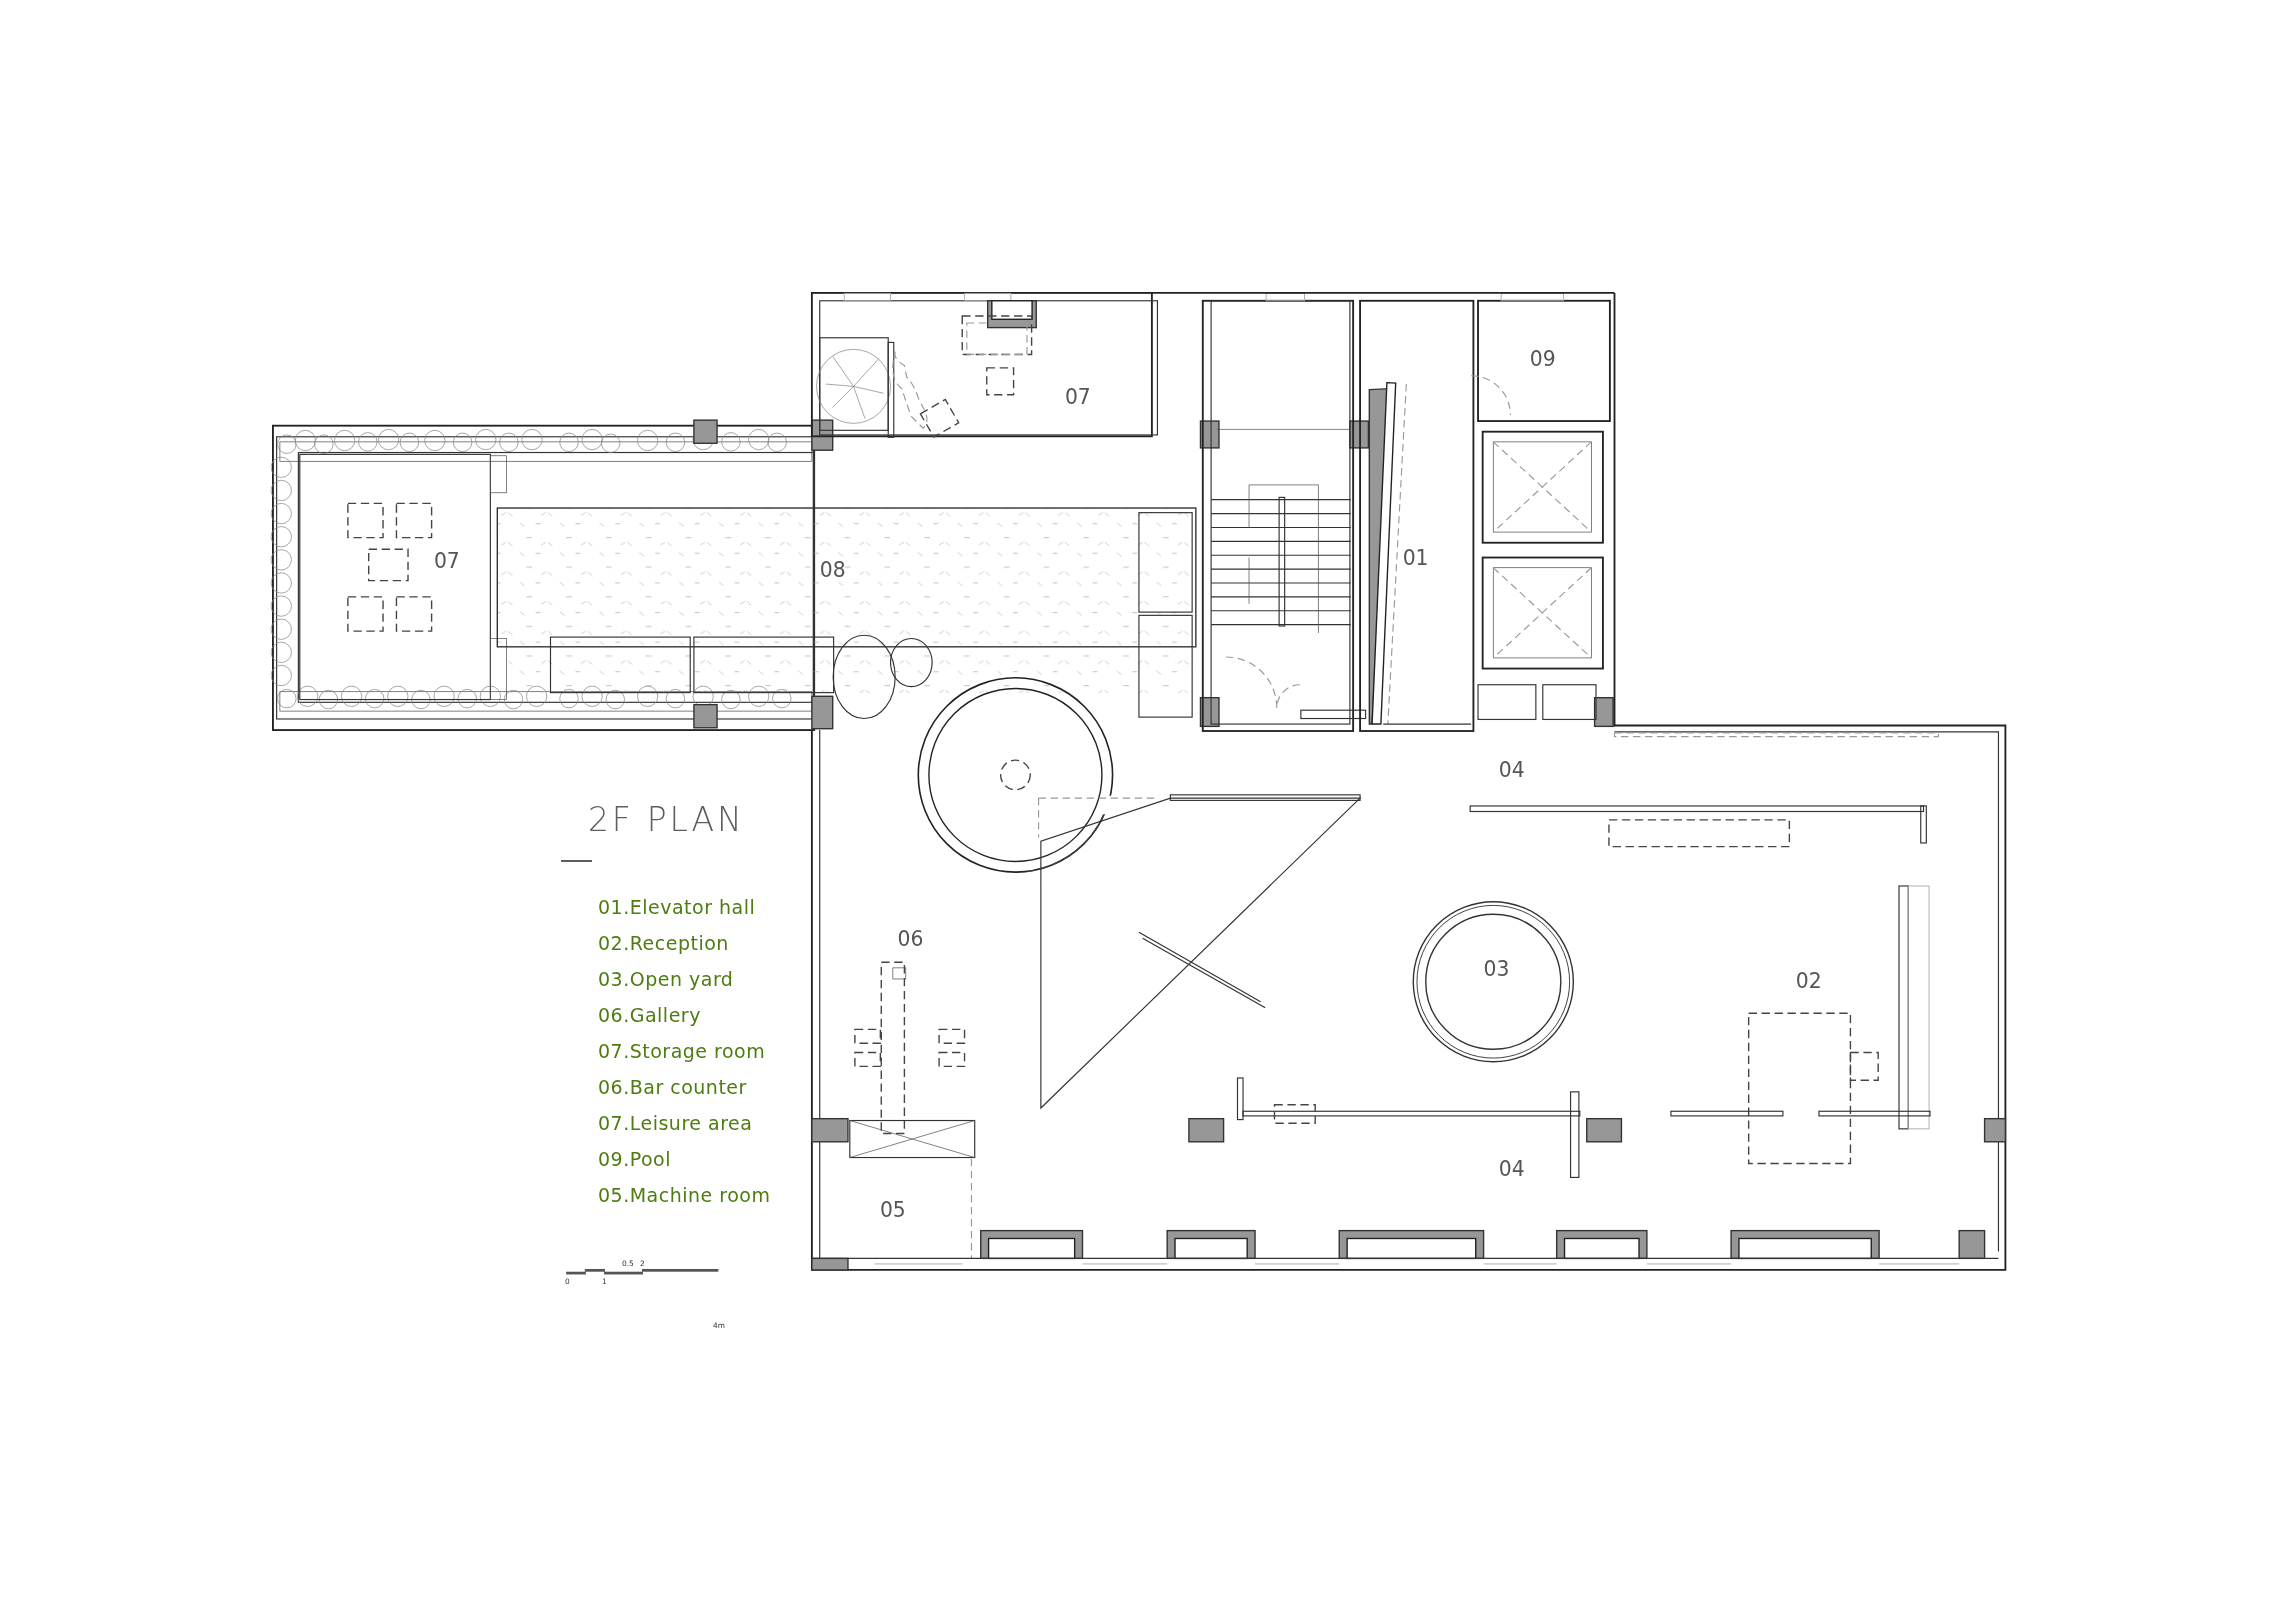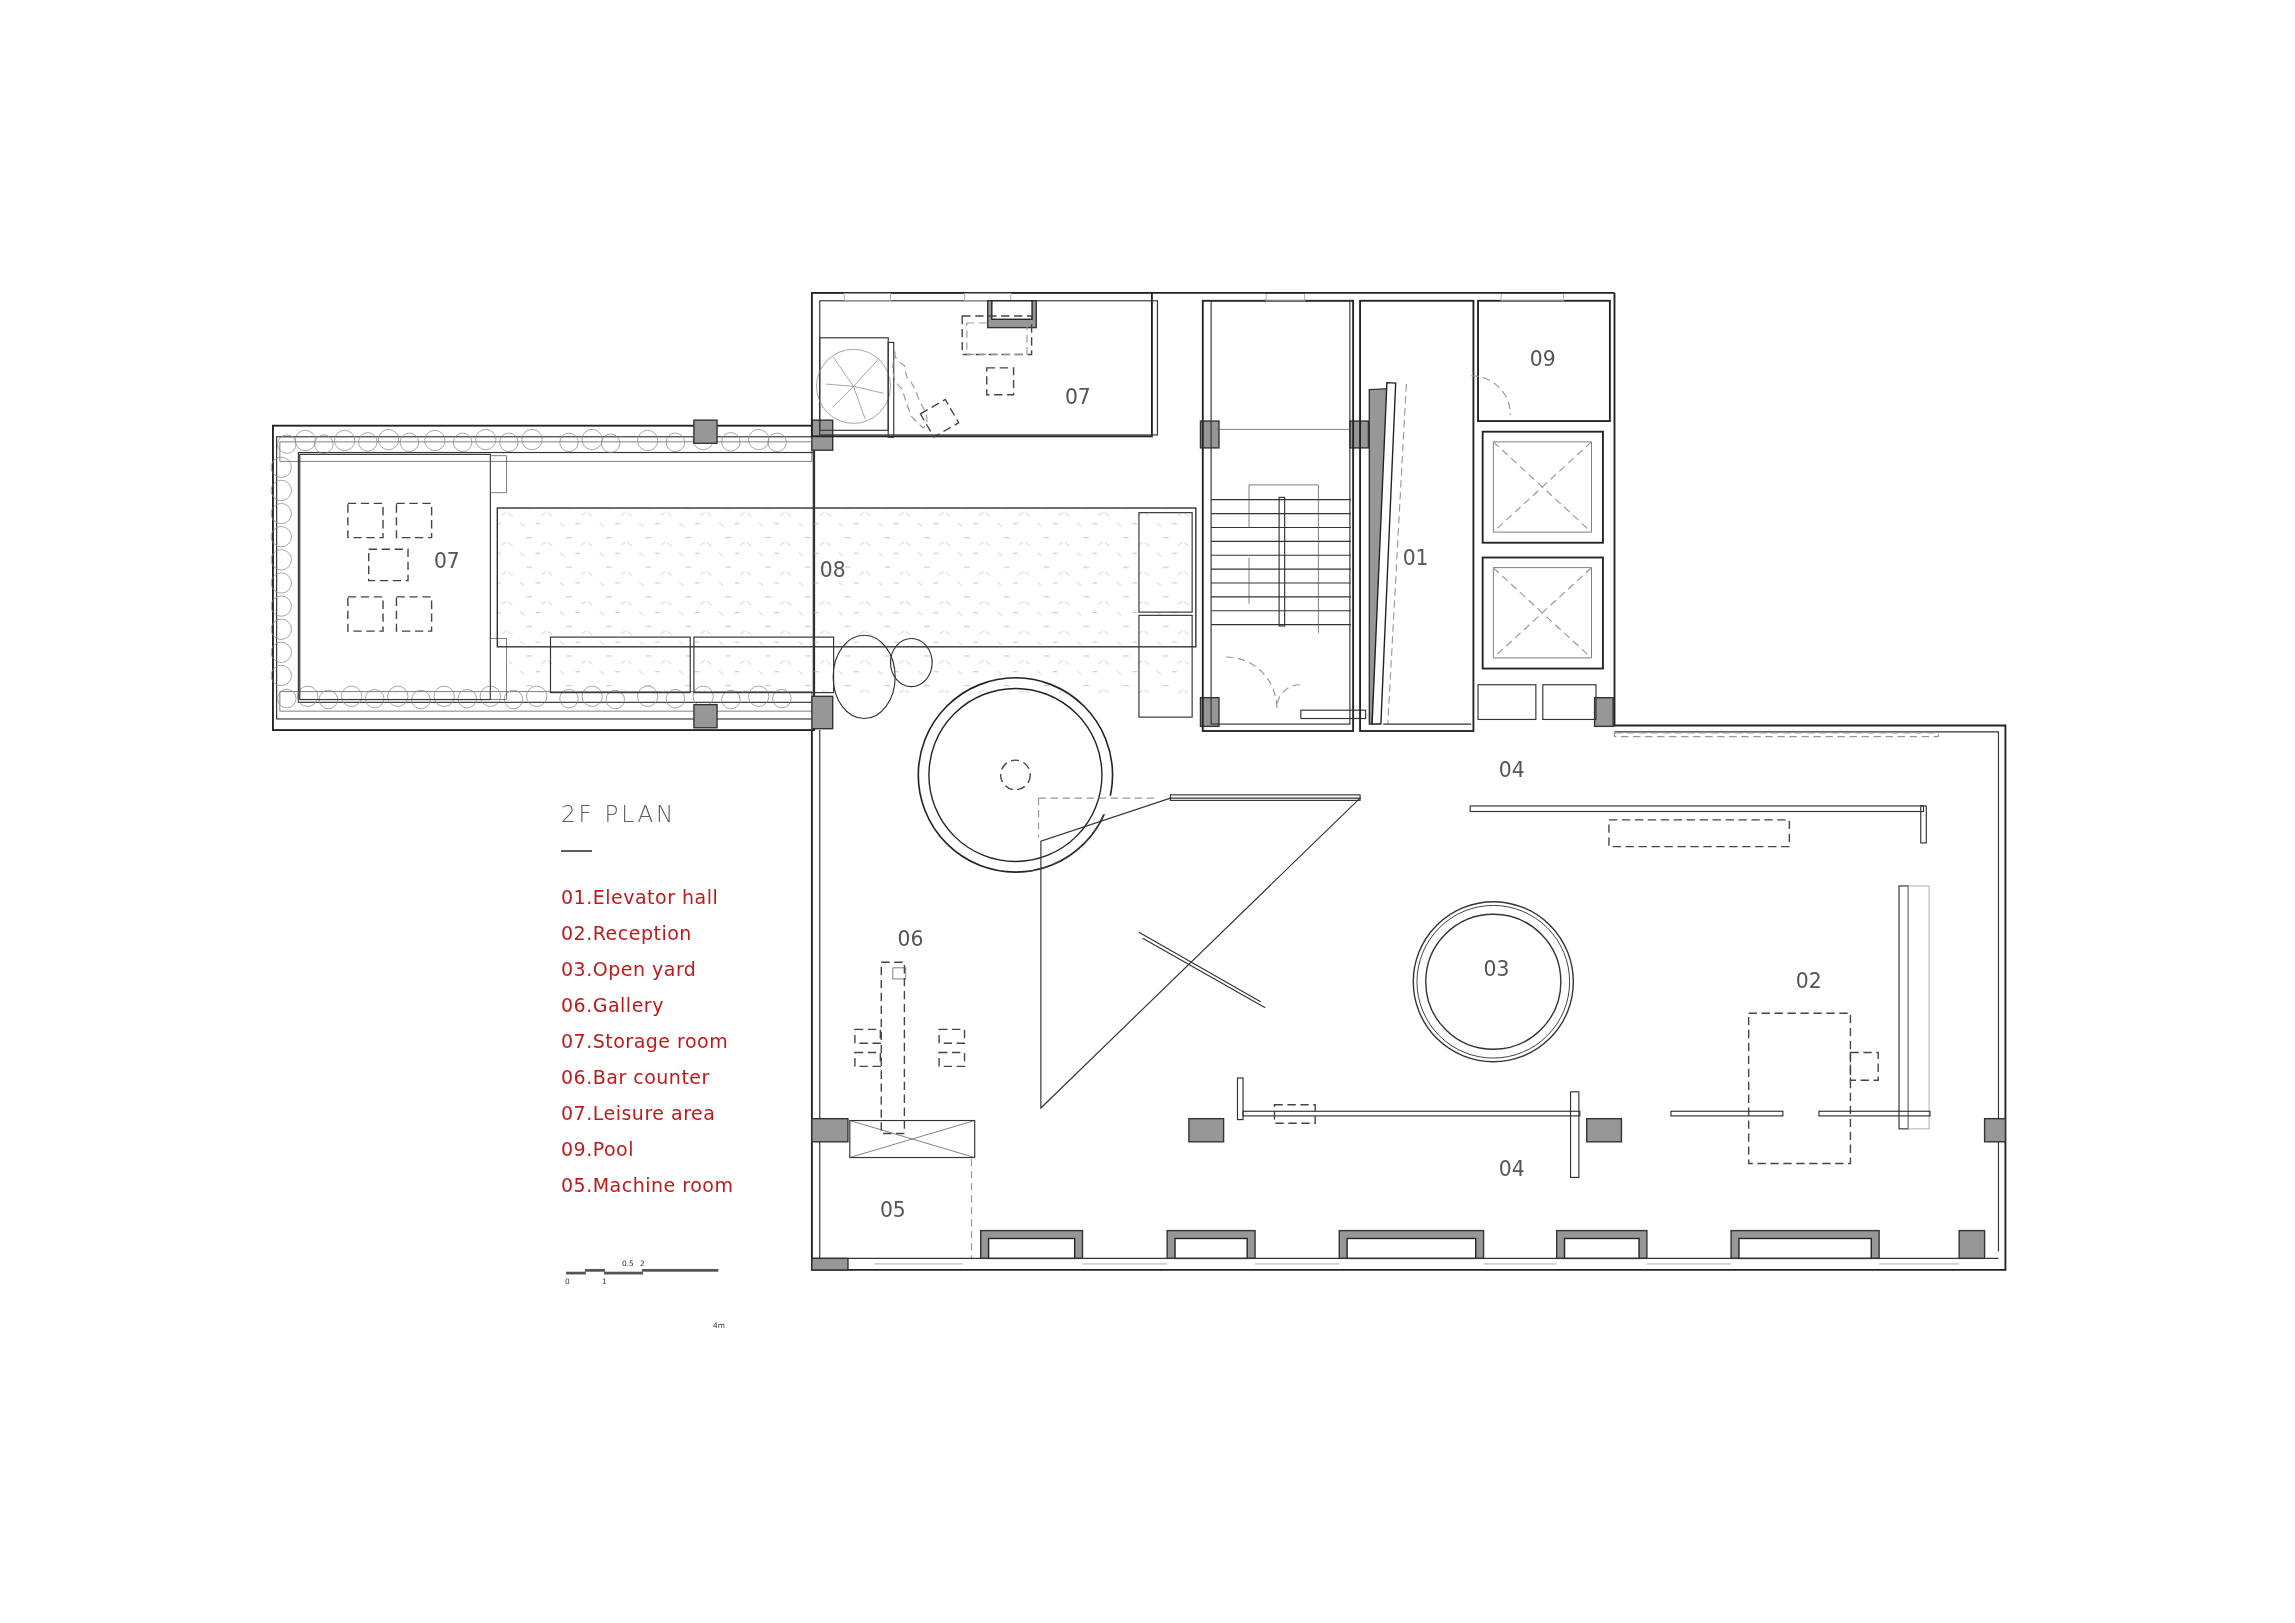--- a/index.html
+++ b/index.html
@@ -8,23 +8,23 @@
   .w { fill: none; stroke: #222; stroke-width: 4; }
   .wt { fill: none; stroke: #333; stroke-width: 2.5; }
   .th { fill: none; stroke: #555; stroke-width: 1.6; }
   .dash { fill: none; stroke: #444; stroke-width: 3; stroke-dasharray: 18 10; }
   .dashl { fill: none; stroke: #999; stroke-width: 2.5; stroke-dasharray: 16 10; }
   .col { fill: #979797; stroke: #333; stroke-width: 3; }
   .glass { fill: none; stroke: #aaa; stroke-width: 2; }
   .plant { fill: none; stroke: #888; stroke-width: 1.6; }
   .room-label { font-family: "DejaVu Sans", sans-serif; font-size: 44px; fill: #555; }
   .legend { position: absolute; left: 561px; top: 803px; color: #5a5a5a; }
-  .legend-title { font-family: "DejaVu Sans", sans-serif; font-size: 23px; letter-spacing: 2.8px; color: #5e5e5e; font-weight: 300; line-height: 1; }
+  .legend-title { font-family: "DejaVu Sans", sans-serif; font-size: 33px; letter-spacing: 2.8px; color: #5e5e5e; font-weight: 300; line-height: 1; margin-left: 27px; }
   .legend-rule { width: 30.5px; height: 2.3px; background: #5e5e5e; margin-top: 24px; margin-bottom: 27px; }
-  .legend-item { font-family: "DejaVu Sans", sans-serif; font-size: 19px; letter-spacing: 0.5px; line-height: 36px; height: 36px; color: #b91c1c; }
+  .legend-item { font-family: "DejaVu Sans", sans-serif; font-size: 19px; letter-spacing: 0.5px; line-height: 36px; height: 36px; color: #4d7c0f; margin-left: 37px; }
   .scale { position: absolute; left: 565px; top: 1258px; width: 176px; height: 32px; }
   .scale-label { position: absolute; font-family: "DejaVu Sans", sans-serif; font-size: 7.4px; color: #333; }
 </style>
 </head>
 <body>
 
 <svg id="plan" viewBox="0 0 4961 3508" xmlns="http://www.w3.org/2000/svg">
   <defs>
     <pattern id="pool-pattern" width="86" height="64" patternUnits="userSpaceOnUse">
       <line x1="20" y1="10" x2="32" y2="10" stroke="#bbb" stroke-width="2"></line>

